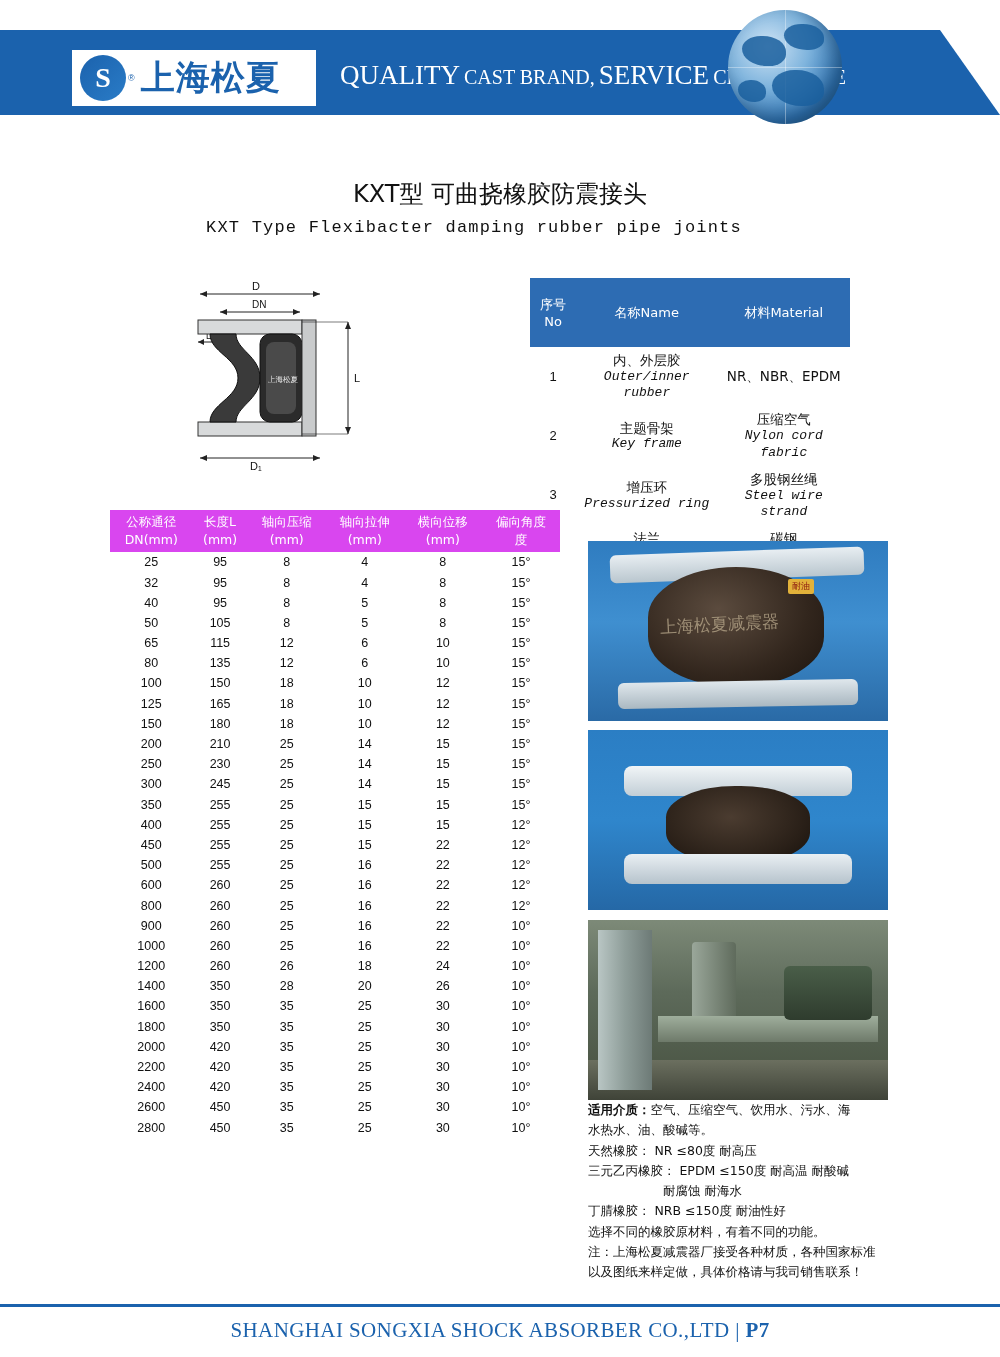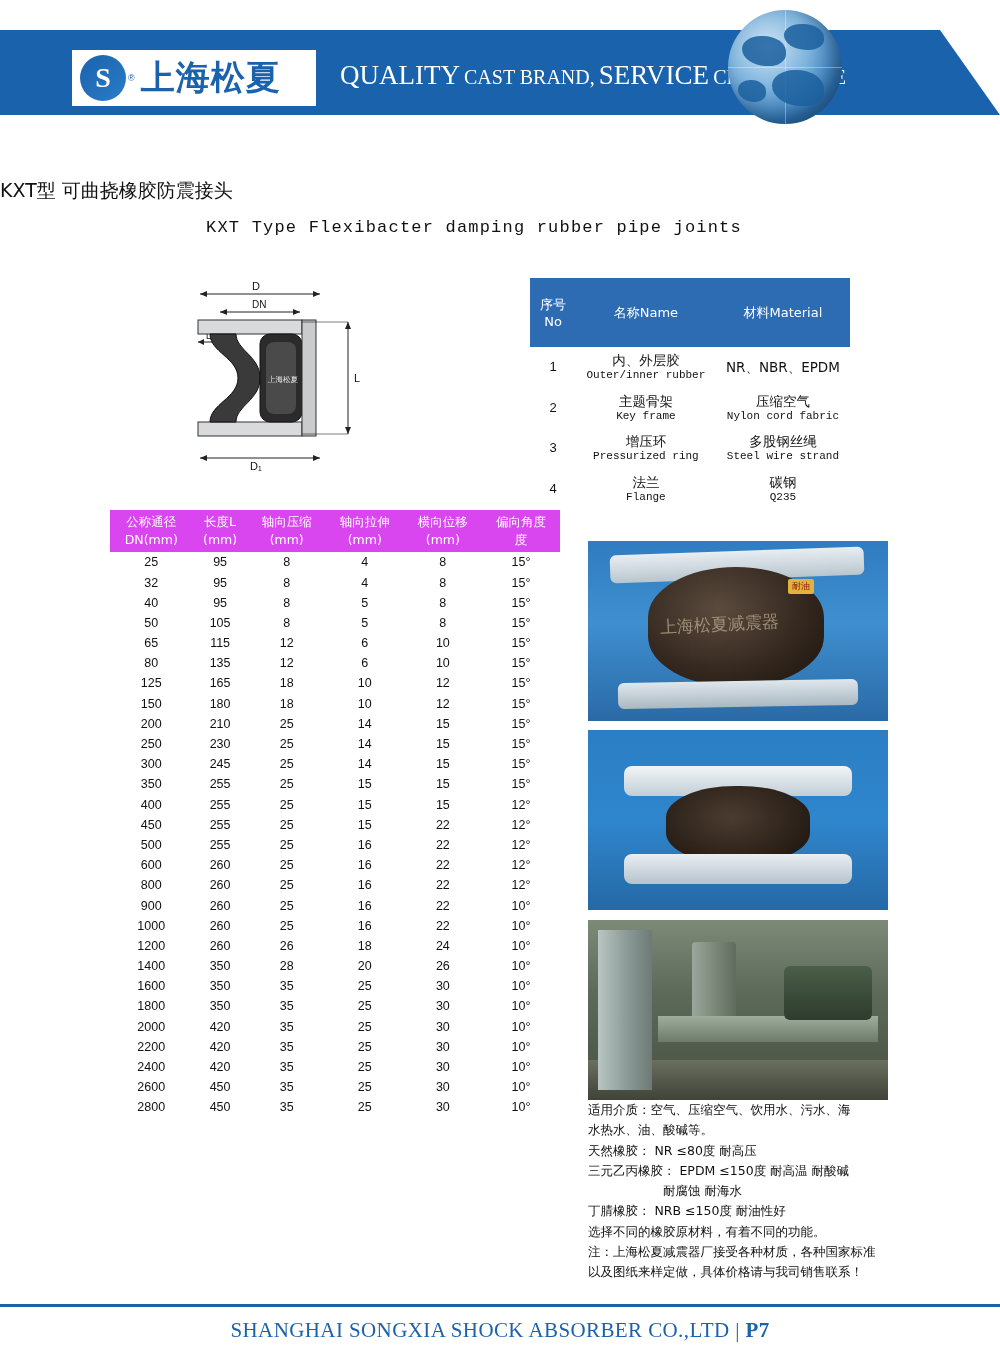--- a/index.html
+++ b/index.html
@@ -64,22 +64,22 @@
     position:absolute; left:50%; top:0; width:1px; height:100%;
     background:rgba(255,255,255,.35);
   }
   .globe .equator {
     position:absolute; top:50%; left:0; width:100%; height:1px;
     background:rgba(255,255,255,.35);
   }
 
   
   .title-cn {
-    position:absolute; top:178px; left:0; width:1000px; text-align:left;
-    font-size:19px; color:#111; font-family:"DejaVu Sans", sans-serif;
+    position:absolute; top:178px; left:0; width:1000px; text-align:center;
+    font-size:24px; color:#111; font-family:"DejaVu Sans", sans-serif;
   }
   .title-en {
     position:absolute; top:218px; left:0; width:948px; text-align:center;
     font-size:17px; color:#111; letter-spacing:1.2px;
     font-family:"Liberation Mono", monospace;
   }
 
   
   .drawing { position:absolute; top:272px; left:180px; width:300px; height:210px; }
 
@@ -91,21 +91,21 @@
   .parts th {
     background:#2d6cb3; color:#fff; font-weight:normal;
     padding:18px 2px; font-size:13px;
     font-family:"DejaVu Sans", sans-serif;
   }
   .parts td {
     padding:5px 2px; text-align:center; color:#111; line-height:1.25;
   }
   .parts td.num { width:46px; font-size:13px; }
   .parts .cn { font-size:13.5px; font-family:"DejaVu Sans", sans-serif; }
-  .parts .en { font-size:11px; font-family:"Liberation Mono", monospace; }
+  .parts .en { font-size:13px; font-family:"Liberation Mono", monospace;font-style:italic; }
 
   
   .spec {
     position:absolute; top:510px; left:110px; width:450px;
     border-collapse:collapse; font-size:12.5px;
   }
   .spec th {
     background:#d946ef; color:#ffffff; font-weight:normal;
     padding:3px 2px; line-height:1.45; font-size:12.5px;
     font-family:"DejaVu Sans", sans-serif;
@@ -181,21 +181,21 @@
     position:absolute; left:0; top:140px; width:300px; height:40px;
     background:linear-gradient(180deg,#6b6f5f,#3f4338);
   }
 
   
   .notes {
     position:absolute; top:1100px; left:588px; width:330px;
     font-size:12.5px; color:#111; line-height:1.62;
     font-family:"DejaVu Sans", sans-serif;
   }
-  .notes b { font-weight:normal; }
+  .notes b { font-weight:bold; }
 
   
   .footer-rule {
     position:absolute; top:1304px; left:0; width:1000px; height:3px; background:#1b62ad;
   }
   .footer-text {
     position:absolute; top:1318px; left:0; width:1000px; text-align:center;
     color:#1b62ad; font-size:21px; font-family:"Liberation Serif", serif;
     letter-spacing:.4px;
   }
@@ -401,20 +401,28 @@
       </tr>
       <tr>
         <td>80</td>
         <td>135</td>
         <td>12</td>
         <td>6</td>
         <td>10</td>
         <td>15°</td>
       </tr>
       <tr>
+        <td>100</td>
+        <td>150</td>
+        <td>18</td>
+        <td>10</td>
+        <td>12</td>
+        <td>15°</td>
+      </tr>
+      <tr>
         <td>125</td>
         <td>165</td>
         <td>18</td>
         <td>10</td>
         <td>12</td>
         <td>15°</td>
       </tr>
       <tr>
         <td>150</td>
         <td>180</td>

